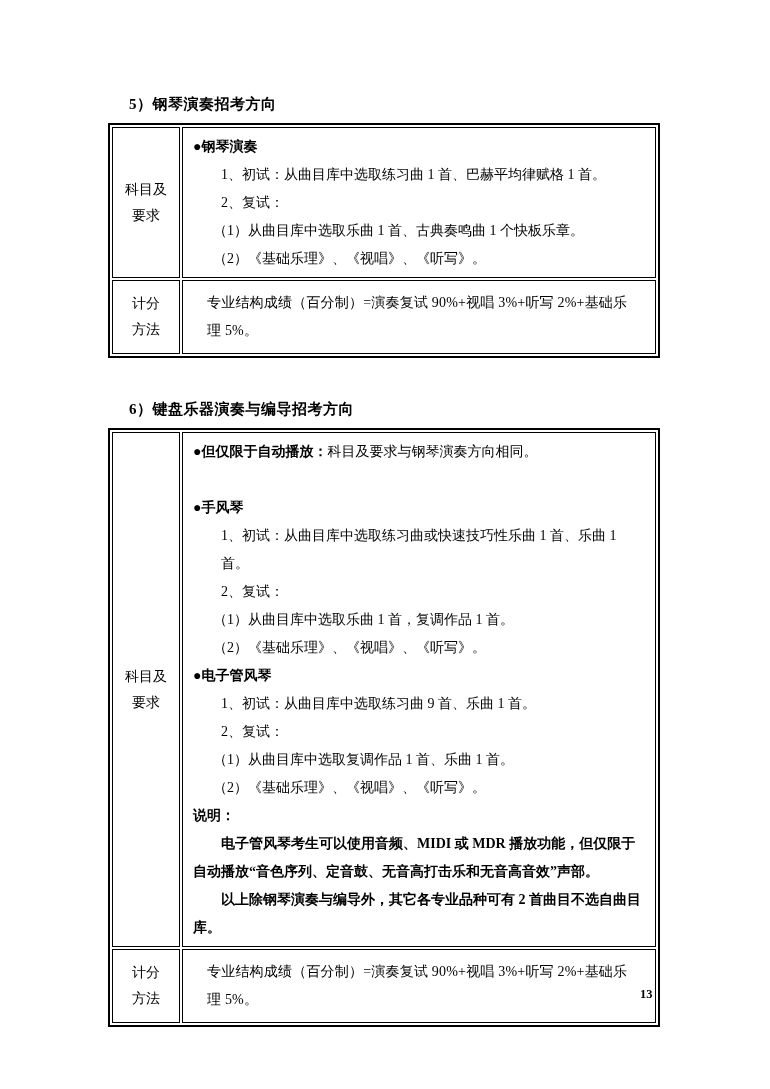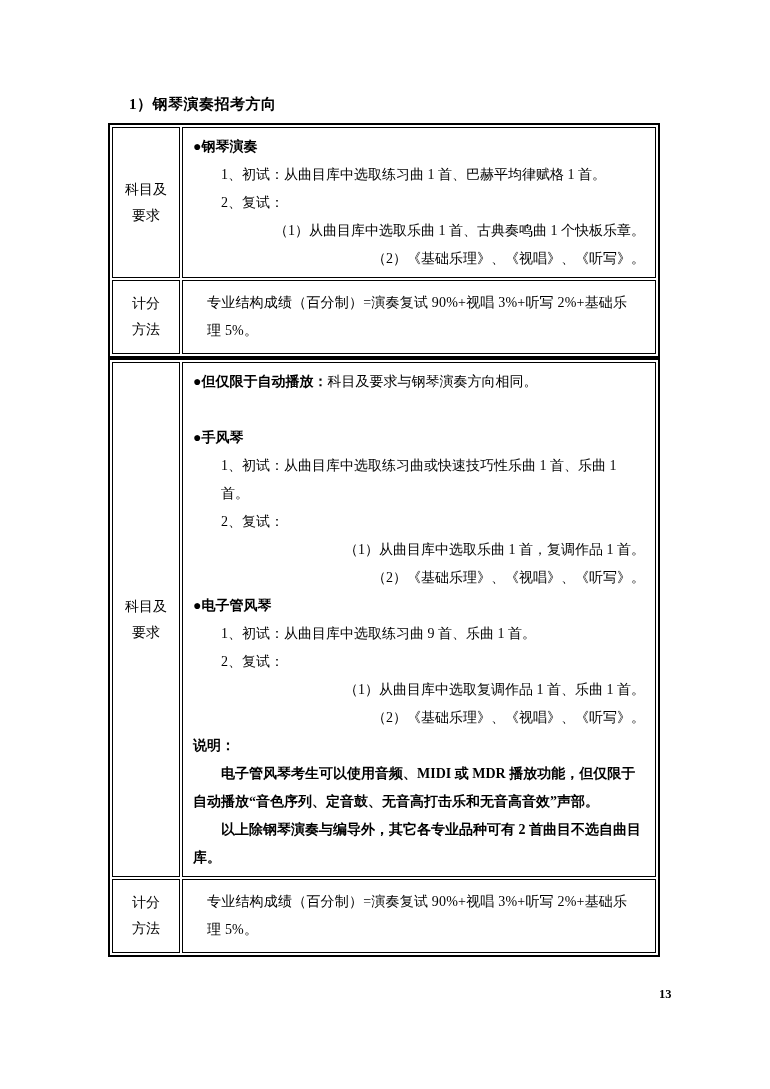--- a/index.html
+++ b/index.html
@@ -52,39 +52,39 @@
     line-height: 28px;
   }
   td.scoring-cell {
     vertical-align: middle;
     padding: 8px 24px;
     line-height: 28px;
   }
   .line { min-height: 28px; }
   .line b { font-weight: bold; }
   .line.num { padding-left: 28px; }
-  .line.paren { padding-left: 20px; text-align: right; }
+  .line.paren { padding-left: 20px; }
   .line.spacer { height: 28px; }
   .line.note-para { text-indent: 28px; }
   .scoring-line { letter-spacing: 0.2px; }
   .page-number {
     position: absolute;
     top: 987px;
-    left: 659px;
+    left: 640px;
     font-size: 12.5px;
     font-weight: 600;
   }
 </style>
 </head>
 <body>
 
 <div class="page">
   <div class="content">
 
-    <div class="section-heading">1）钢琴演奏招考方向</div>
+    <div class="section-heading">5）钢琴演奏招考方向</div>
     <table class="req-table">
       <tbody>
           <tr>
         <td class="label-cell">
           <div>科目及</div>
           <div>要求</div>
         </td>
         <td class="content-cell">
               <div class="line bullet"><b>●钢琴演奏</b></div>
               <div class="line num"><span>1、初试：从曲目库中选取练习曲 1 首、巴赫平均律赋格 1 首。</span></div>
@@ -98,20 +98,21 @@
           <div>计分</div>
           <div>方法</div>
         </td>
         <td class="scoring-cell">
           <div class="scoring-line">专业结构成绩（百分制）=演奏复试 90%+视唱 3%+听写 2%+基础乐理 5%。</div>
         </td>
       </tr>
     </tbody>
       </table>
 
+    <div class="section-heading second">6）键盘乐器演奏与编导招考方向</div>
     <table class="req-table">
       <tbody>
           <tr>
         <td class="label-cell">
           <div>科目及</div>
           <div>要求</div>
         </td>
         <td class="content-cell">
               <div class="line bullet"><b>●但仅限于自动播放：</b><span>科目及要求与钢琴演奏方向相同。</span></div>
               <div class="line spacer"></div>

